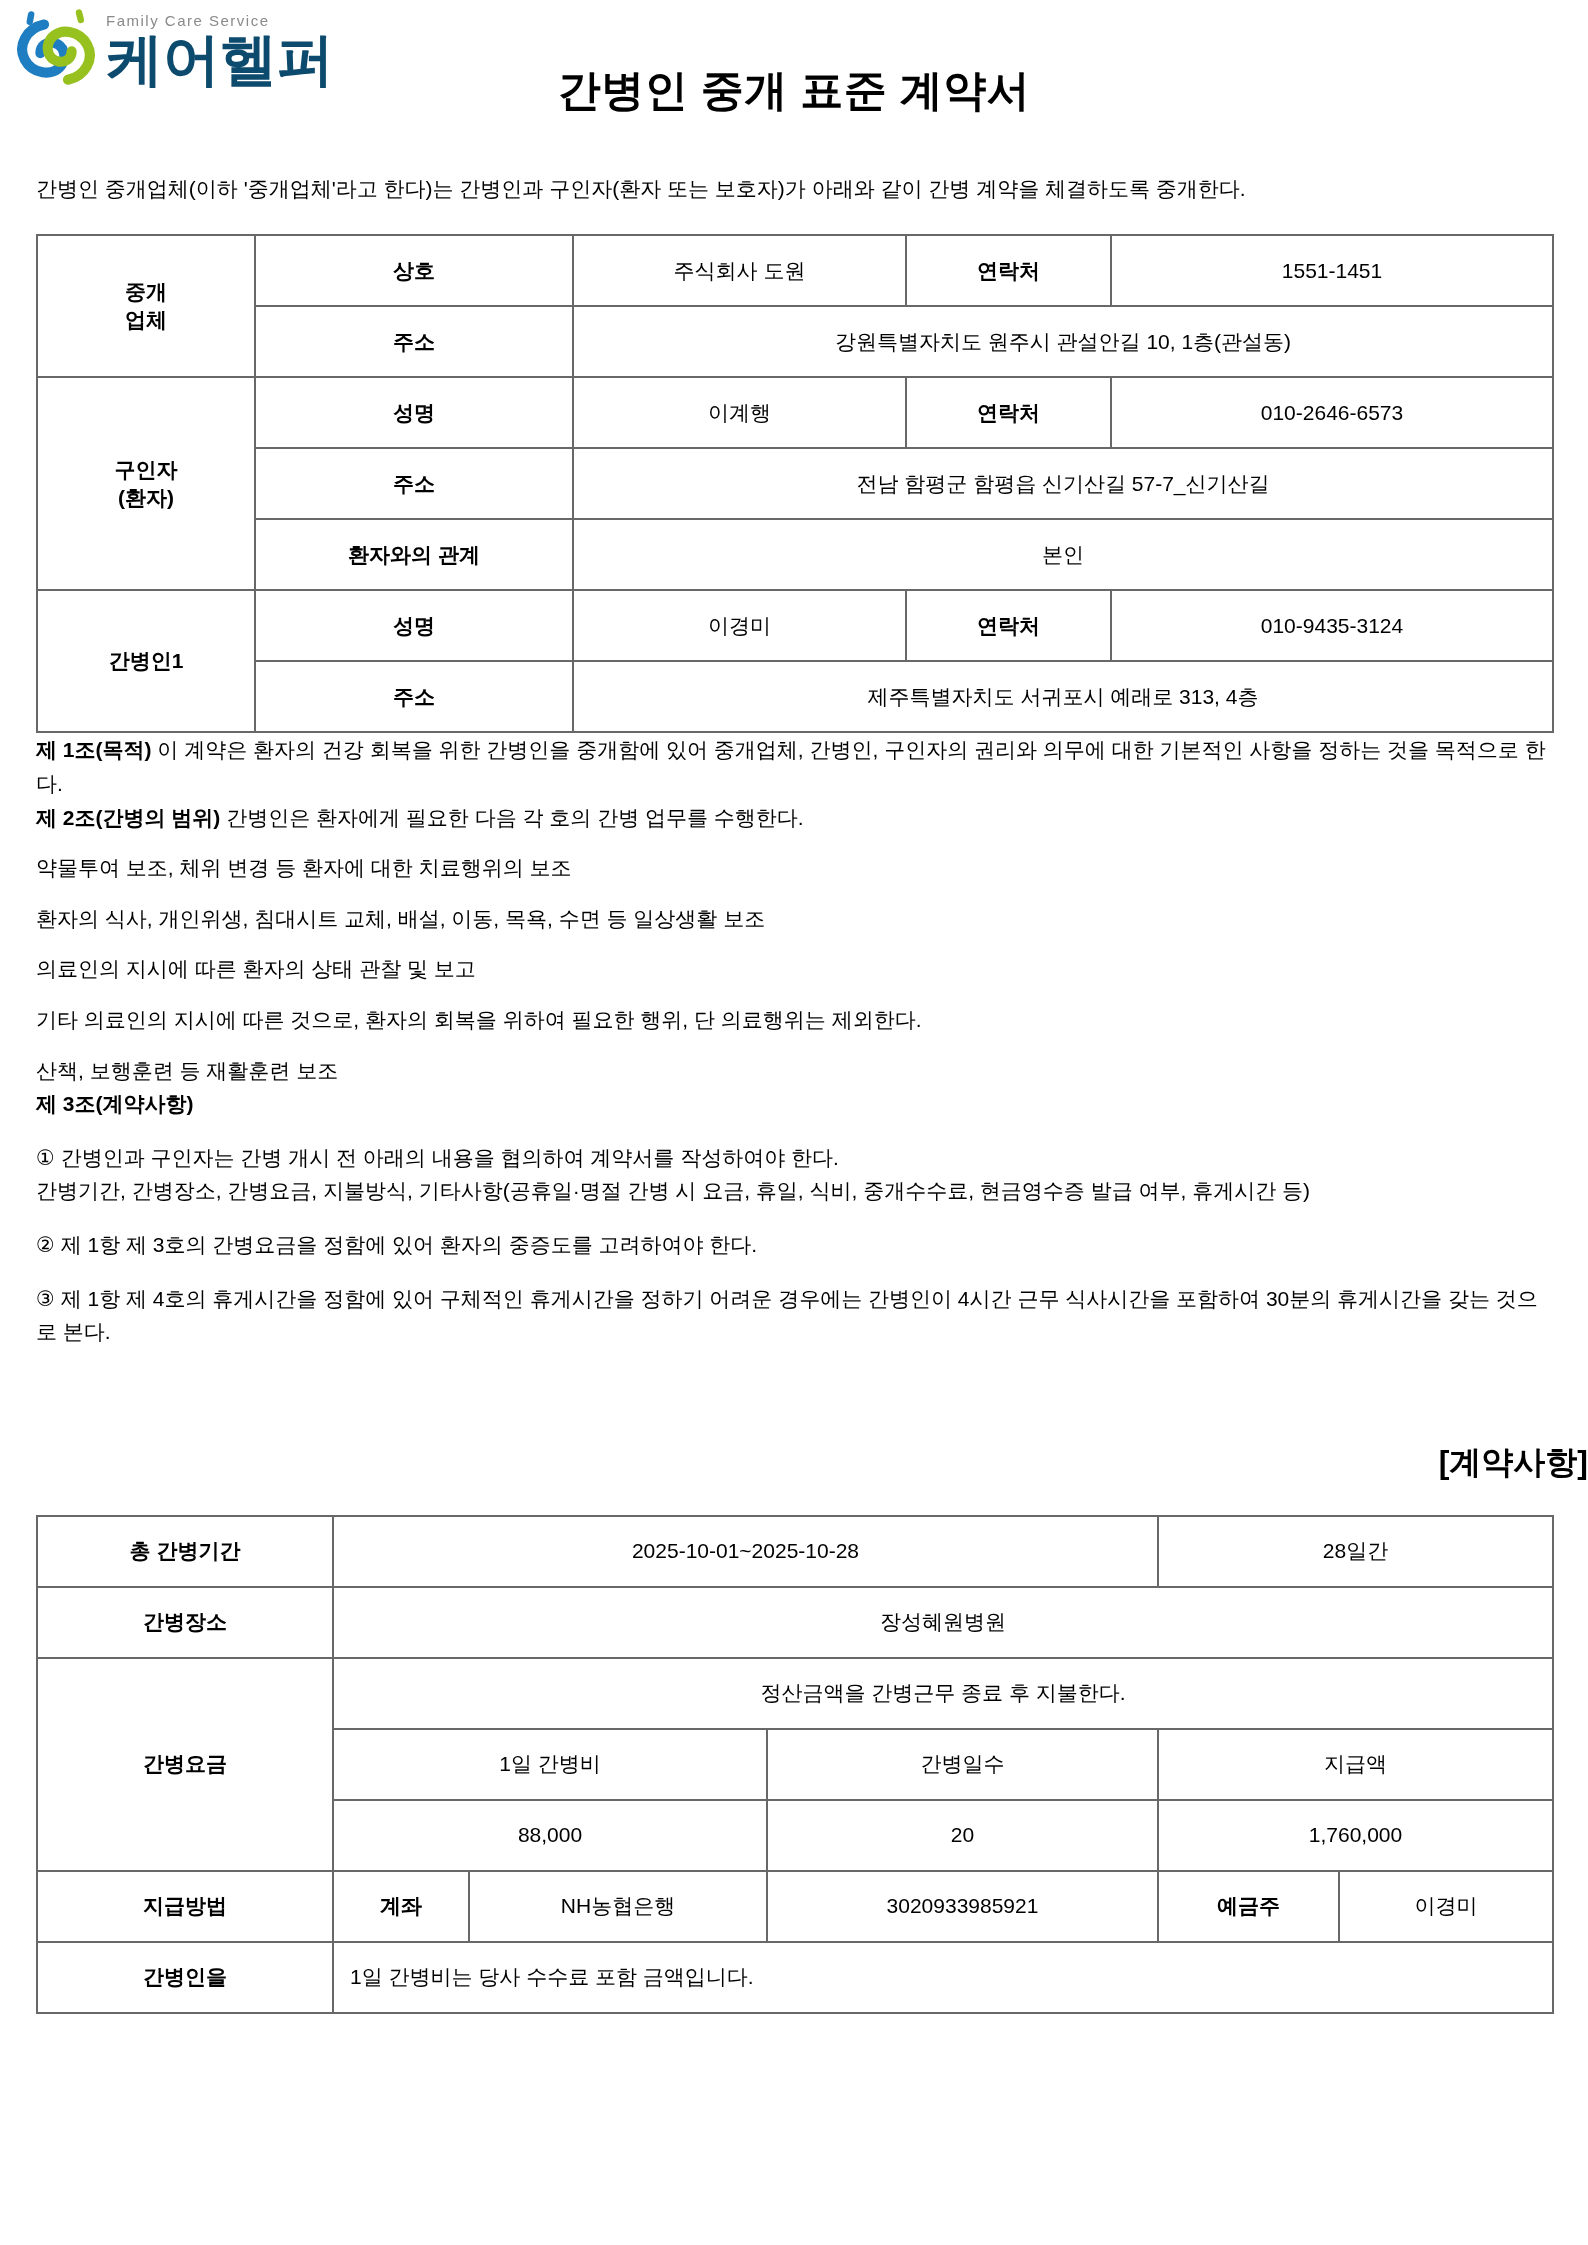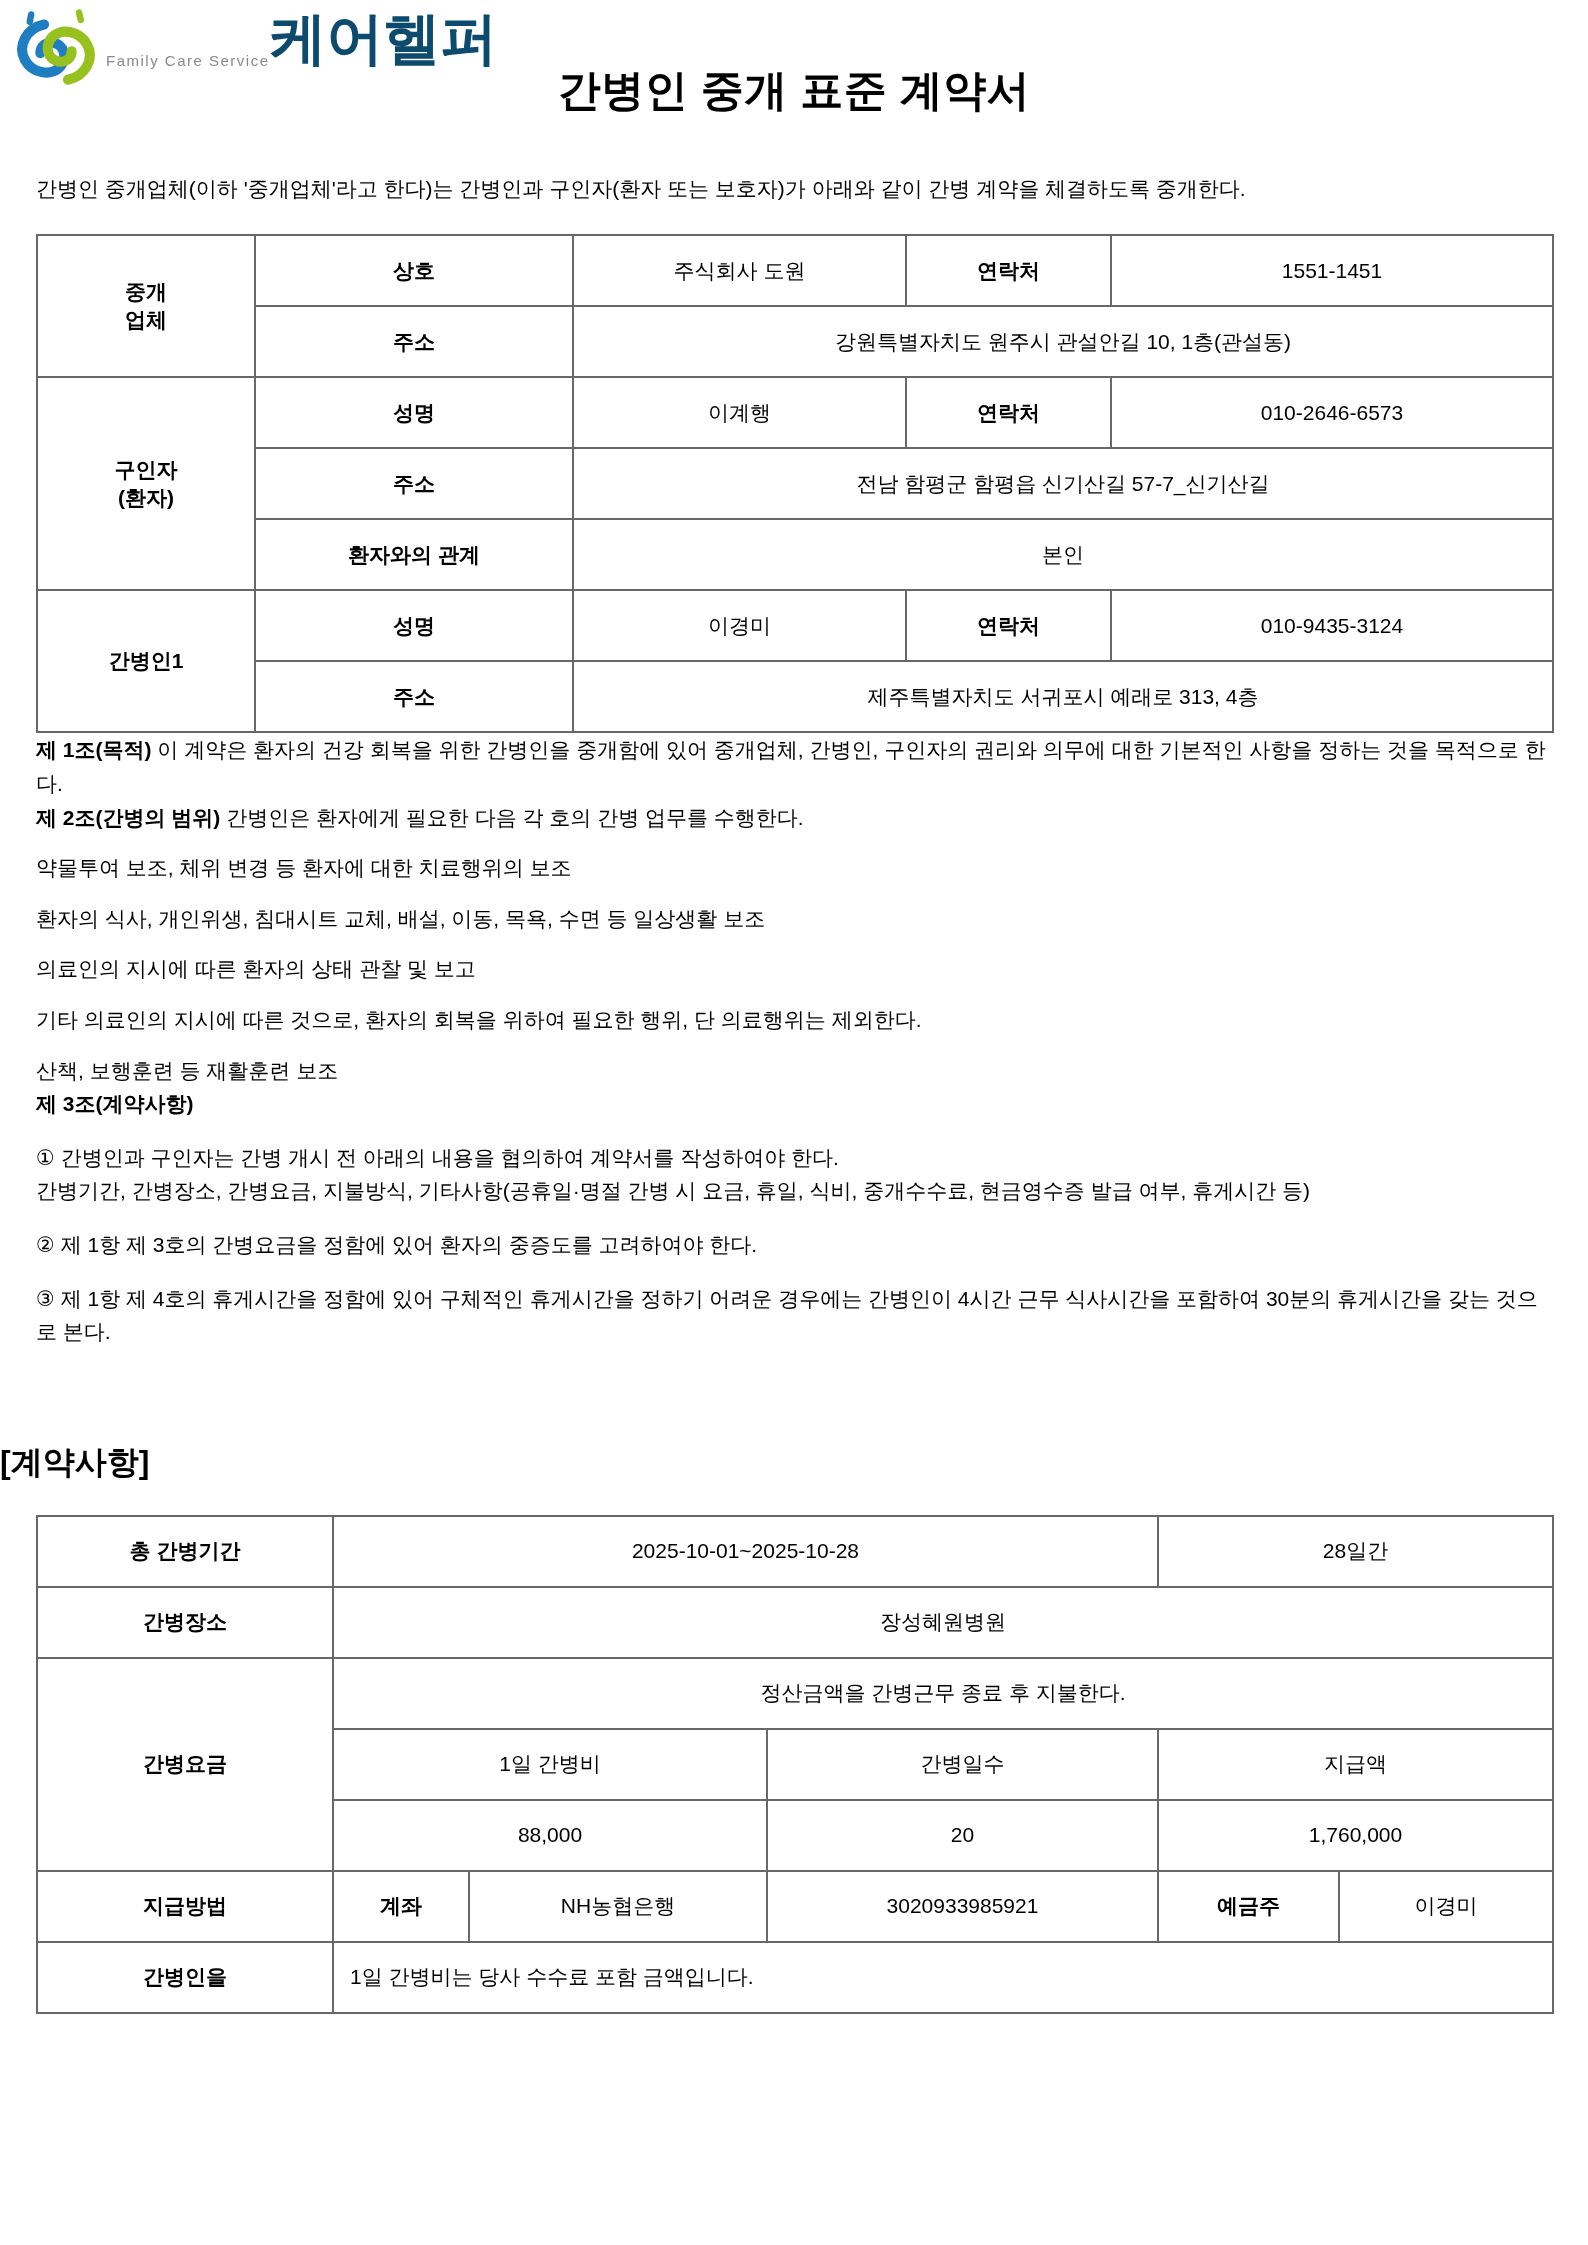--- a/index.html
+++ b/index.html
@@ -9,21 +9,21 @@
     width:1588px; height:2245px;
     background:#ffffff;
     color:#000;
     font-family:"Liberation Sans","DejaVu Sans",sans-serif;
     overflow:hidden;
   }
   
   .header { position:relative; height:150px; }
   .logo { position:absolute; left:10px; top:8px; display:flex; align-items:flex-start; }
   .logo-mark { width:92px; height:92px; flex:0 0 auto; }
-  .logo-text { margin-left:4px; display:flex; flex-direction:row; align-items:flex-end; }
+  .logo-text { margin-left:4px; display:flex; flex-direction:column; align-items:flex-start; }
   .logo-tagline { color:#8a8a8a; font-size:15px; letter-spacing:1.5px; margin-top:4px; }
   .logo-brand { color:#0c4a6e; font-size:57px; font-weight:bold; letter-spacing:0px; line-height:1.05; margin-top:1px; }
   .doc-title {
     position:absolute; left:0; right:0; top:62px;
     text-align:center; font-size:43px; font-weight:bold; letter-spacing:0.5px;
   }
   
   .intro { margin:24px 36px 0 36px; font-size:21px; line-height:1.45; }
   
   table.tbl {
@@ -46,21 +46,21 @@
   .pre { white-space:pre-line; }
   .left-cell { text-align:left !important; padding-left:16px !important; }
   
   .articles { margin:0 36px; font-size:21px; line-height:1.6; }
   .art { }
   .art-head { font-weight:bold; }
   .art .item { margin-top:17px; }
   .art .clause { margin-top:20px; white-space:pre-line; }
   p { margin:0; }
   
-  .contract-title { margin-top:92px; text-align:left; font-size:32px; font-weight:bold; }
+  .contract-title { margin-top:92px; text-align:right; font-size:32px; font-weight:bold; }
 </style>
 </head>
 <body>
 
 <div class="page">
 
   <div class="header">
     <div class="logo">
       <svg class="logo-mark" viewBox="0 0 100 100" aria-hidden="true">
         <path d="M37 18 C18 22 8 41 16 56 C24 71 46 76 56 62 C62 53 59 41 48 38 C40 36 33 41 33 49" fill="none" stroke="#1f7ec2" stroke-width="11" stroke-linecap="round"></path>

